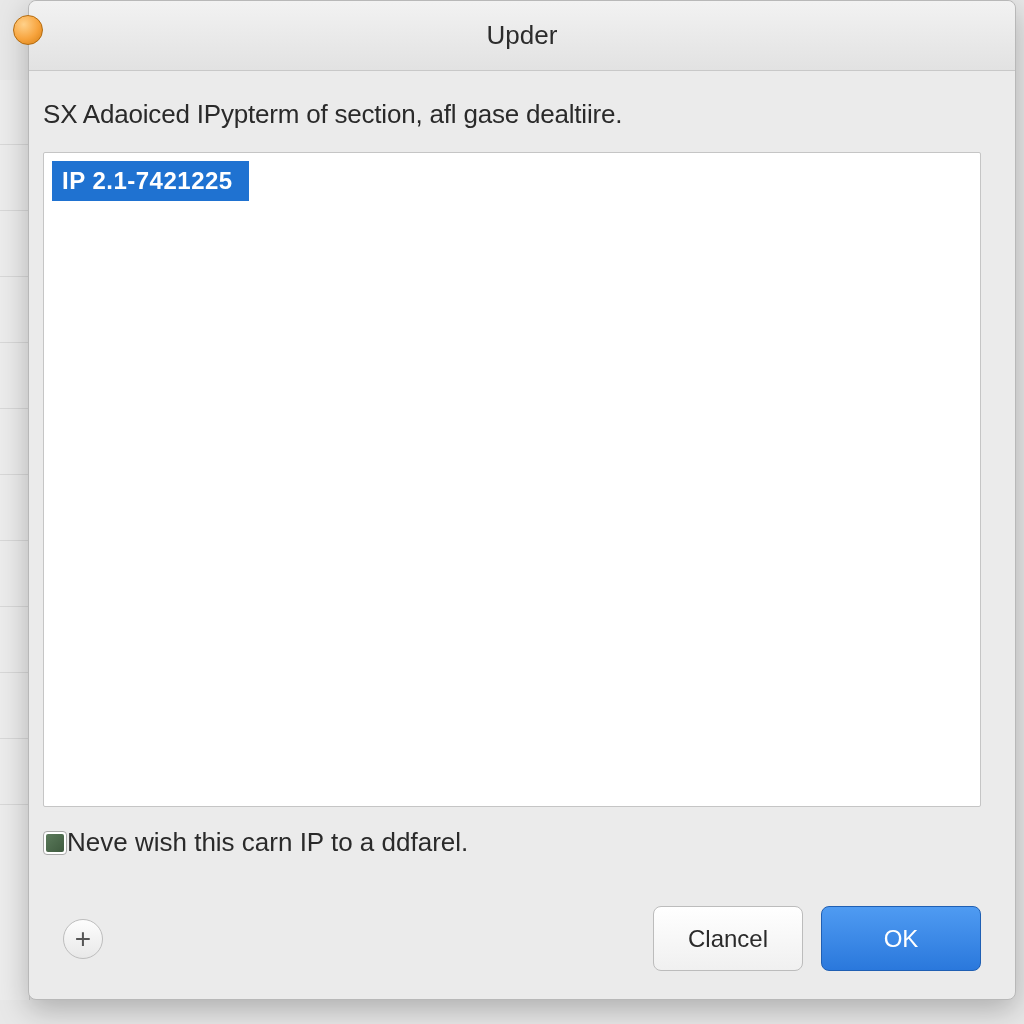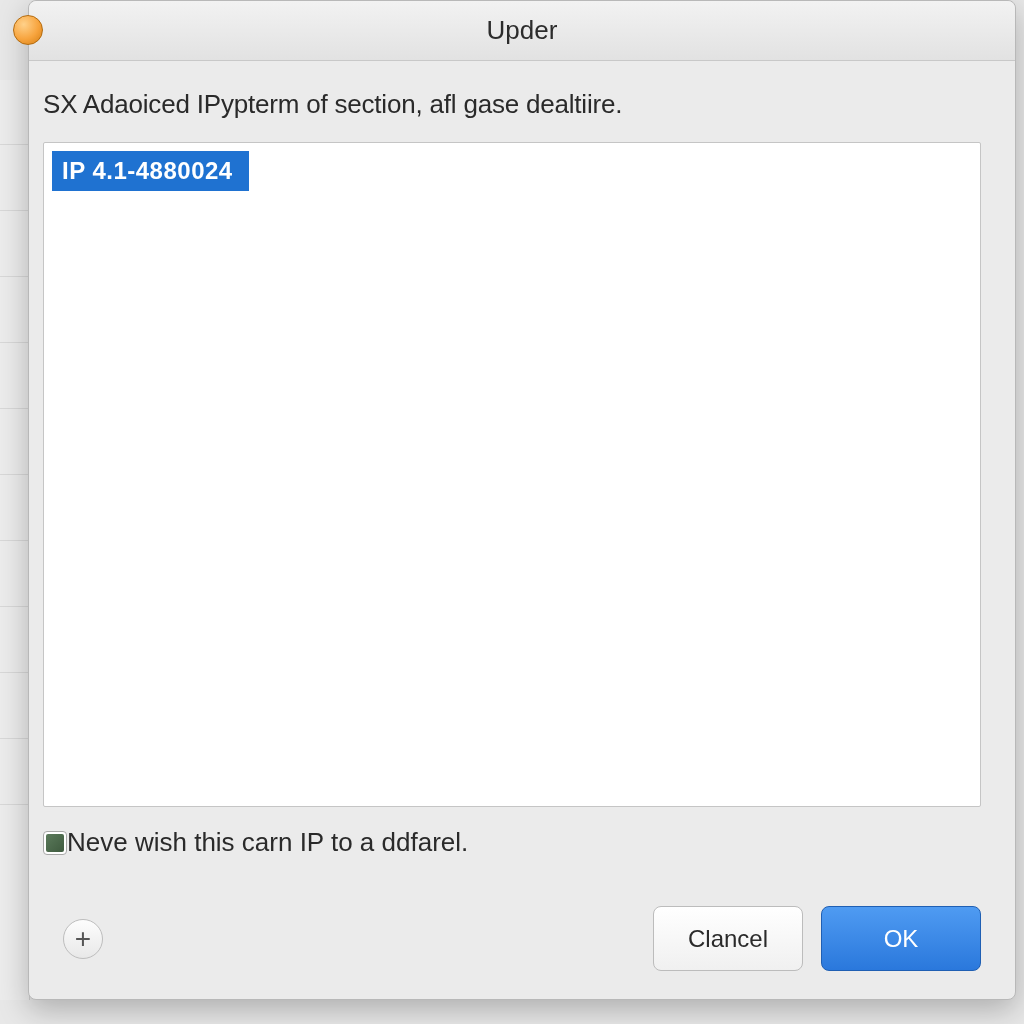--- a/index.html
+++ b/index.html
@@ -52,21 +52,21 @@
       width: 988px;
       height: 1000px;
       background: #ebebeb;
       border: 1px solid #b8b8b8;
       border-radius: 8px;
       box-shadow: 0 10px 30px rgba(0,0,0,0.25);
       display: flex;
       flex-direction: column;
     }
     .titlebar {
-      height: 60px;
+      height: 70px;
       background: linear-gradient(to bottom, #f2f2f2, #e2e2e2);
       border-bottom: 1px solid #c8c8c8;
       border-top-left-radius: 8px;
       border-top-right-radius: 8px;
       display: flex;
       align-items: center;
       justify-content: center;
       position: relative;
     }
     .traffic-close {
@@ -212,21 +212,21 @@
 </div>
 
 <div class="dialog">
   <div class="titlebar">
     <div class="traffic-close"></div>
     <div class="titlebar-title">Upder</div>
   </div>
   <div class="content">
     <div class="description">SX Adaoiced IPypterm of section, afl gase dealtiire.</div>
     <div class="listbox">
-      <span class="list-item">IP 4.1-4880024</span>
+      <span class="list-item">IP 2.1-7421225</span>
     </div>
     <div class="checkbox-row">
       <div class="checkbox checked"></div>
       <div class="checkbox-label">Neve wish this carn IP to a ddfarel.</div>
     </div>
   </div>
   <div class="footer">
     <div class="add-button-wrap">
       <div class="add-button">
         <span>+</span>

